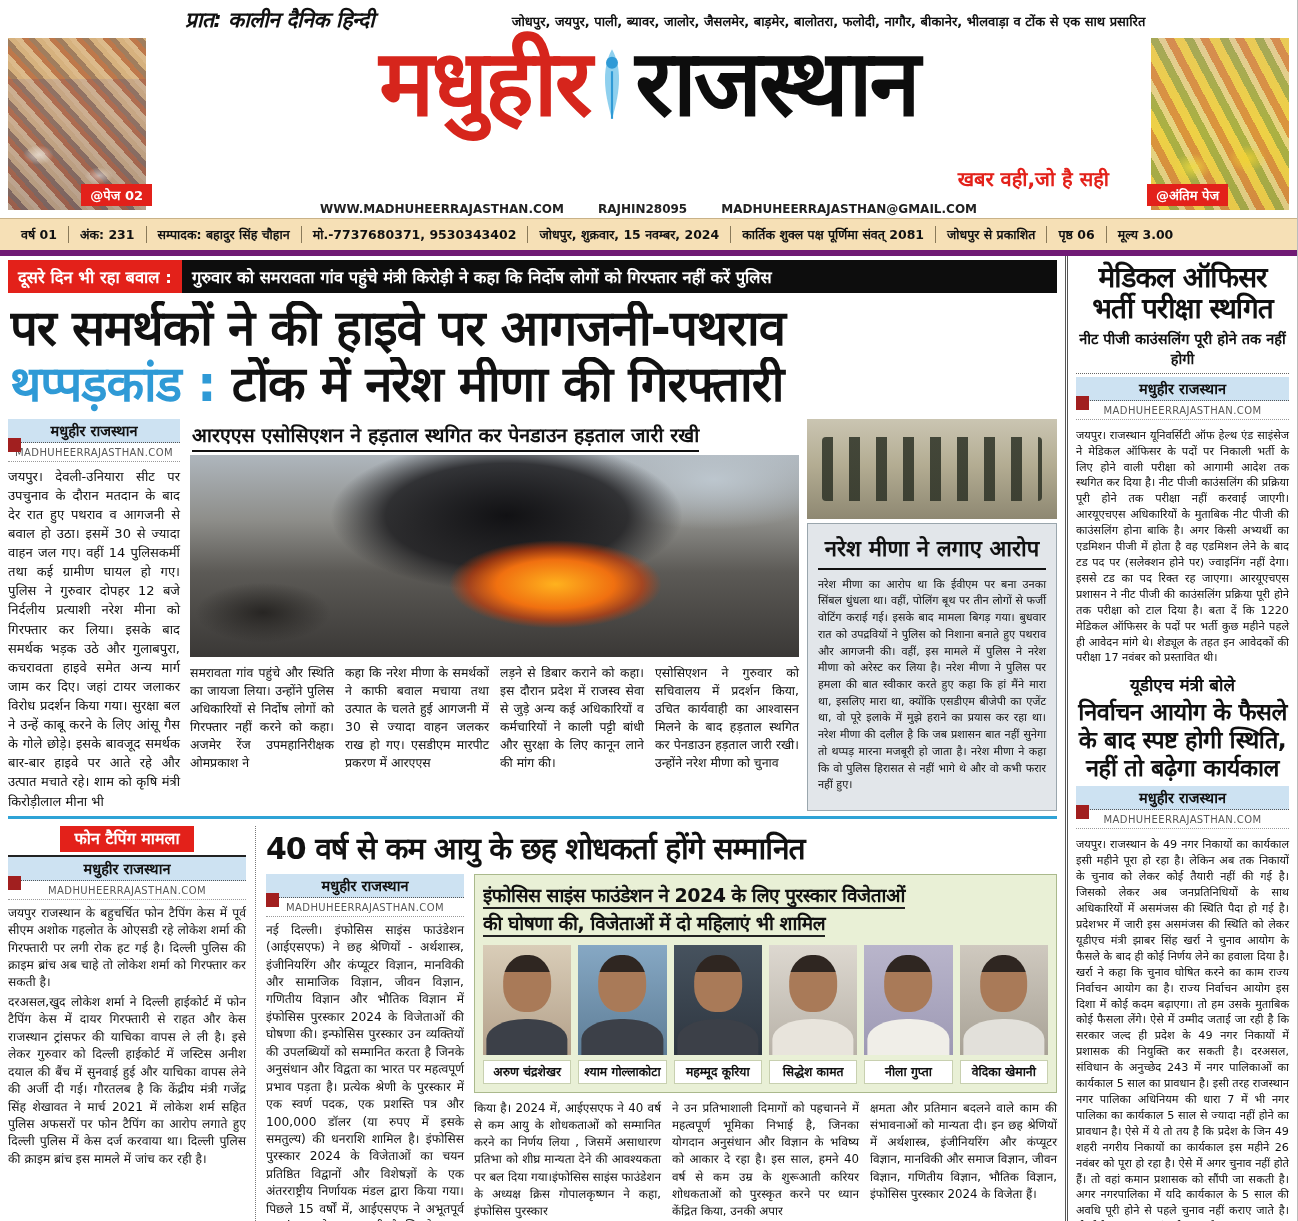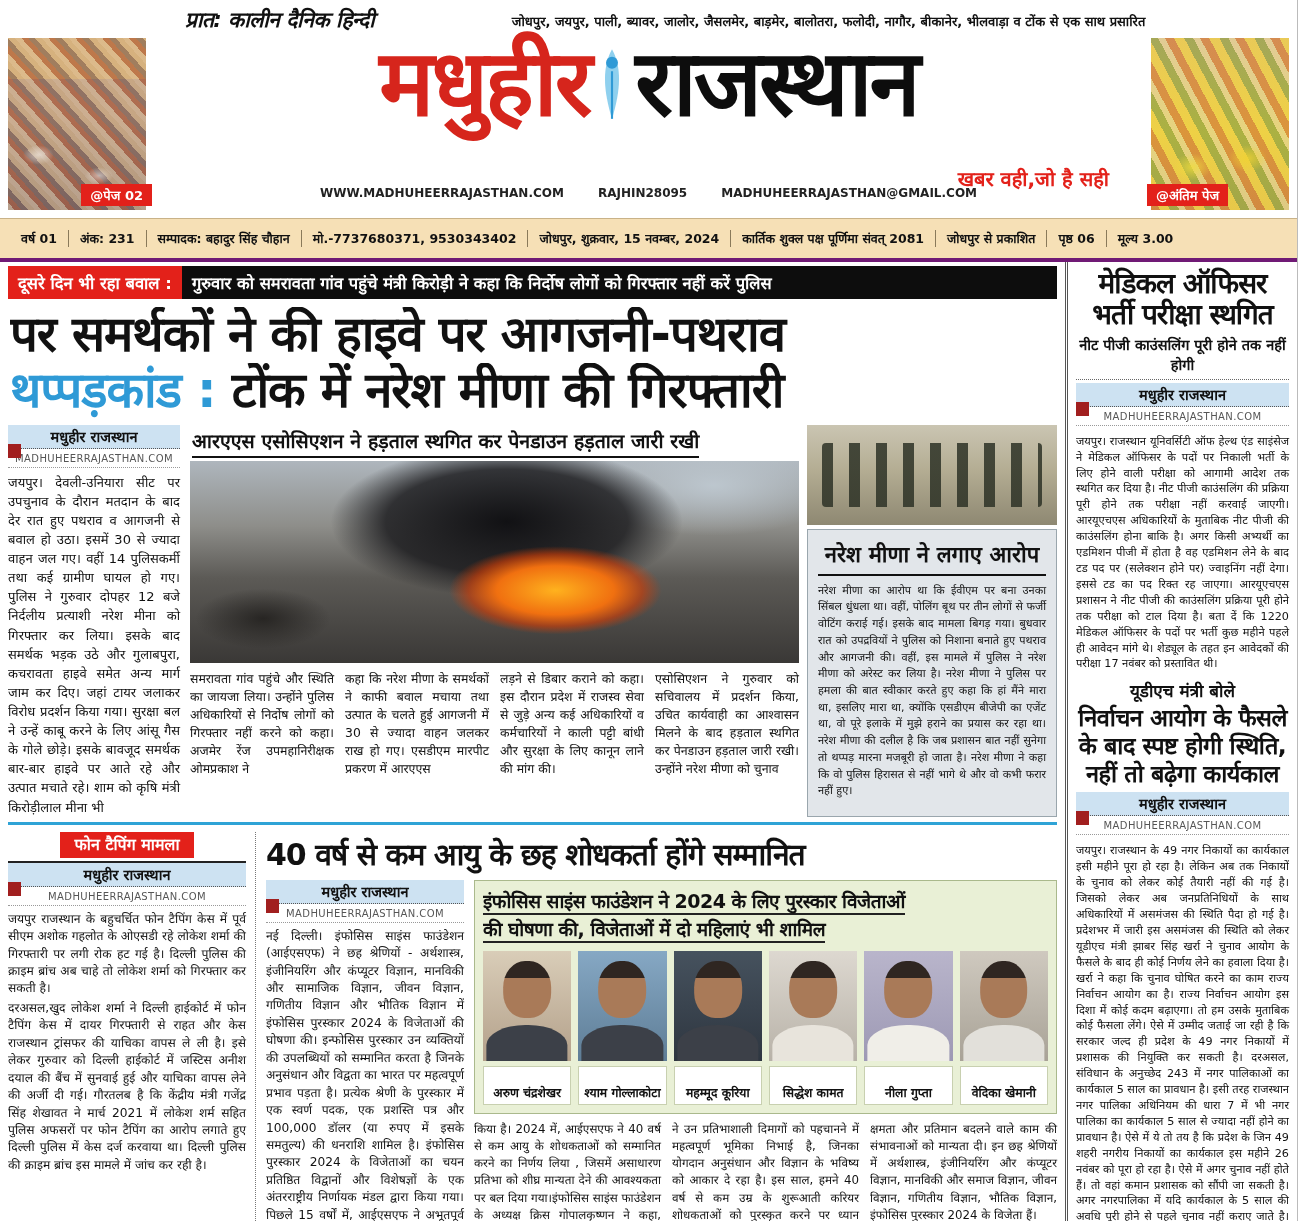--- a/index.html
+++ b/index.html
@@ -26,24 +26,24 @@
       radial-gradient(26px 18px at 30% 75%, rgba(240,220,60,.8), transparent 75%),
       radial-gradient(26px 18px at 70% 70%, rgba(240,210,50,.8), transparent 75%),
       repeating-linear-gradient(62deg, rgba(205,60,40,.35) 0 8px, rgba(250,220,70,.5) 8px 17px, rgba(70,140,60,.35) 17px 25px, rgba(240,240,230,.35) 25px 31px),
       linear-gradient(180deg, #d9b768 0, #e2c545 55%, #d4b44e 100%); }
   .mast-center { flex:1; position:relative; display:flex; flex-direction:column; align-items:center; }
   .title-row { display:flex; align-items:center; justify-content:center; gap:6px; margin-top:2px; line-height:1; }
   .title-red { color:#d6251c; font-size:92px; font-weight:800; letter-spacing:-3px; }
   .title-black { color:#0d0d0d; font-size:92px; font-weight:800; letter-spacing:-3px; }
   .emblem { width:34px; height:86px; flex:none; }
   .tagline { position:absolute; right:34px; bottom:26px; color:#e3211a; font-weight:800; font-size:20px; }
-  .contacts { position:absolute; bottom:18px; width:100%; display:flex; justify-content:center; gap:34px; font-size:12px; font-weight:bold; color:#222;margin-top:26px; }
-
-  
-  .infobar { display:flex; align-items:center; background:#f6e0b6; border-top:1px solid #c9b288; border-bottom:4px solid #701a75; height:44px; padding:0 10px; font-size:12.5px; font-weight:bold; white-space:nowrap; }
+  .contacts { position:absolute; bottom:2px; width:100%; display:flex; justify-content:center; gap:34px; font-size:12px; font-weight:bold; color:#222;margin-top:26px; }
+
+  
+  .infobar { display:flex; align-items:center; background:#f6e0b6; border-top:1px solid #c9b288; border-bottom:6px solid #701a75; height:38px; padding:0 10px; font-size:12.5px; font-weight:bold; white-space:nowrap; }
   .infobar span { padding:0 11px; border-right:1px solid #8a7a5a; }
   .infobar span:last-child { border-right:none; }
 
   
   .main-wrap { display:flex; }
   .main-left { flex:1; min-width:0; }
   .sidebar { width:232px; flex:none; border-left:3px double #555; padding:4px 8px 0; }
 
   .strip { display:flex; align-items:stretch; background:#0d0d0d; margin:4px 8px 0; }
   .strip-label { background:#e3211a; color:#fff; font-weight:bold; font-size:16.5px; padding:5px 10px; white-space:nowrap; }
@@ -113,21 +113,21 @@
   .portrait:nth-child(1){ background:linear-gradient(180deg,#d9cdb8,#b3a08a); }
   .portrait:nth-child(2){ background:linear-gradient(180deg,#86a8c4,#5e7d96); }
   .portrait:nth-child(3){ background:linear-gradient(180deg,#46525e,#2e3640); }
   .portrait:nth-child(4){ background:linear-gradient(180deg,#ddd8d0,#b8b2a8); }
   .portrait:nth-child(4)::after{ background:#e8e4dc; }
   .portrait:nth-child(5){ background:linear-gradient(180deg,#b9b5cb,#9d99b4); }
   .portrait:nth-child(5)::after{ background:#f0eee8; }
   .portrait:nth-child(6){ background:linear-gradient(180deg,#cfc9bf,#a8a296); }
   .portrait:nth-child(6)::after{ background:#e2e0da; }
   .names-row { display:flex; gap:7px; margin-top:5px; }
-  .name-tag { flex:1; background:#fff; border:1px solid #c8d0b0; text-align:center; font-weight:bold; font-size:12.3px; padding:17px 0 3px; white-space:nowrap; overflow:hidden; }
+  .name-tag { flex:1; background:#fff; border:1px solid #c8d0b0; text-align:center; font-weight:bold; font-size:12.3px; padding:2px 0 3px; white-space:nowrap; overflow:hidden; }
   .res-cols { display:flex; gap:11px; margin-top:7px; }
   .res-col { flex:1; font-size:11.8px; line-height:1.46; text-align:justify; }
 
   
   .flash { background:#1b77c4; color:#fff; font-weight:800; font-style:italic; font-size:25px; text-align:center; padding:2px 0 6px; margin:2px 0 5px; }
   .sb-title1 { font-size:28px; font-weight:800; text-align:center; line-height:1.12; letter-spacing:-1px; padding:2px 0 3px; }
   .sb-sub { font-size:14.5px; font-weight:bold; text-align:center; border-bottom:1px dotted #666; padding-bottom:5px; margin-bottom:3px; }
   .sb-body { font-size:11.2px; line-height:1.42; text-align:justify; padding-top:3px; }
   .sb-mid { font-size:17px; font-weight:800; text-align:center; padding:7px 0 3px; }
   .sb-title2 { font-size:23.5px; font-weight:800; text-align:center; line-height:1.18; letter-spacing:-0.5px; padding-bottom:4px; }

